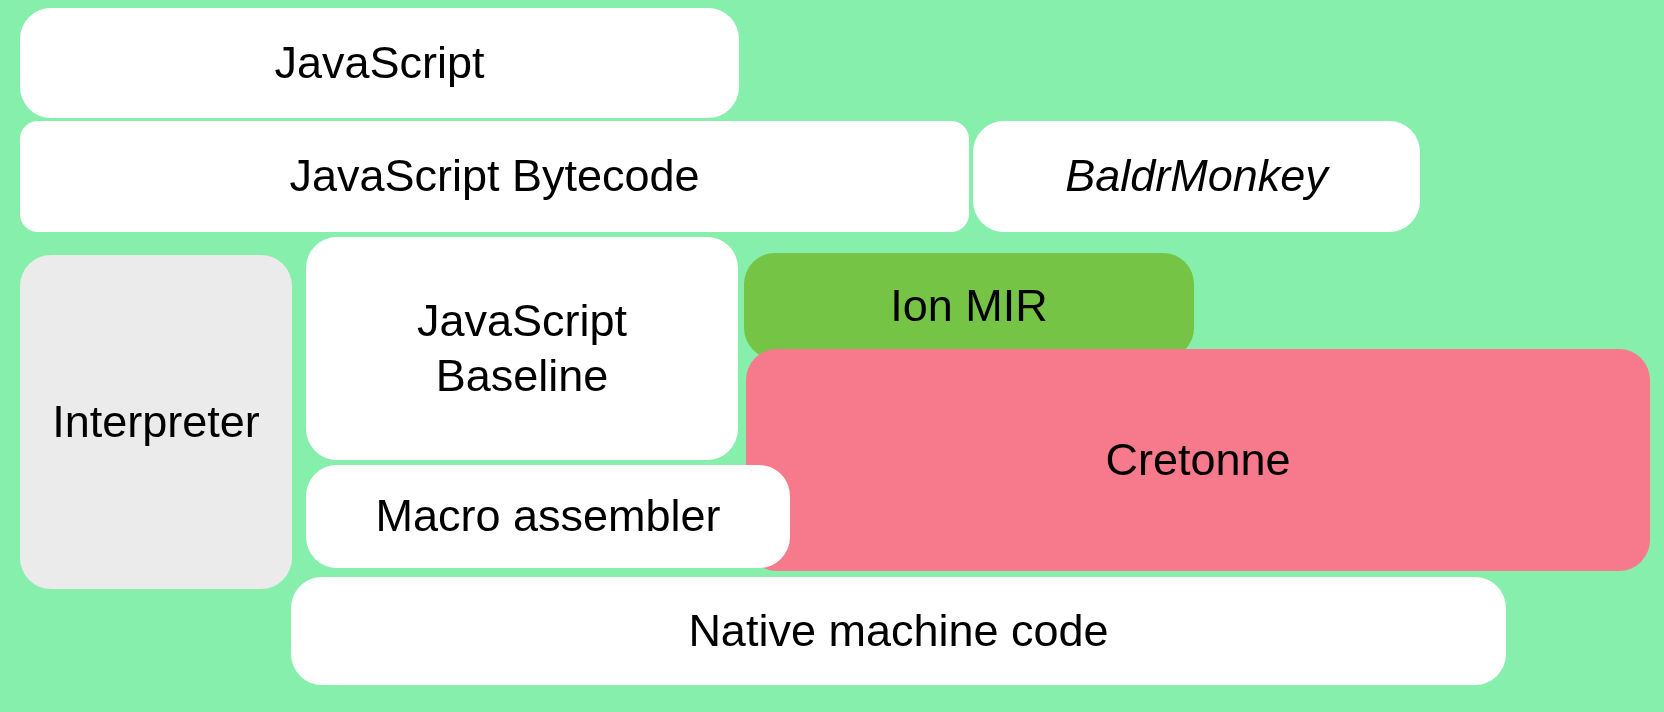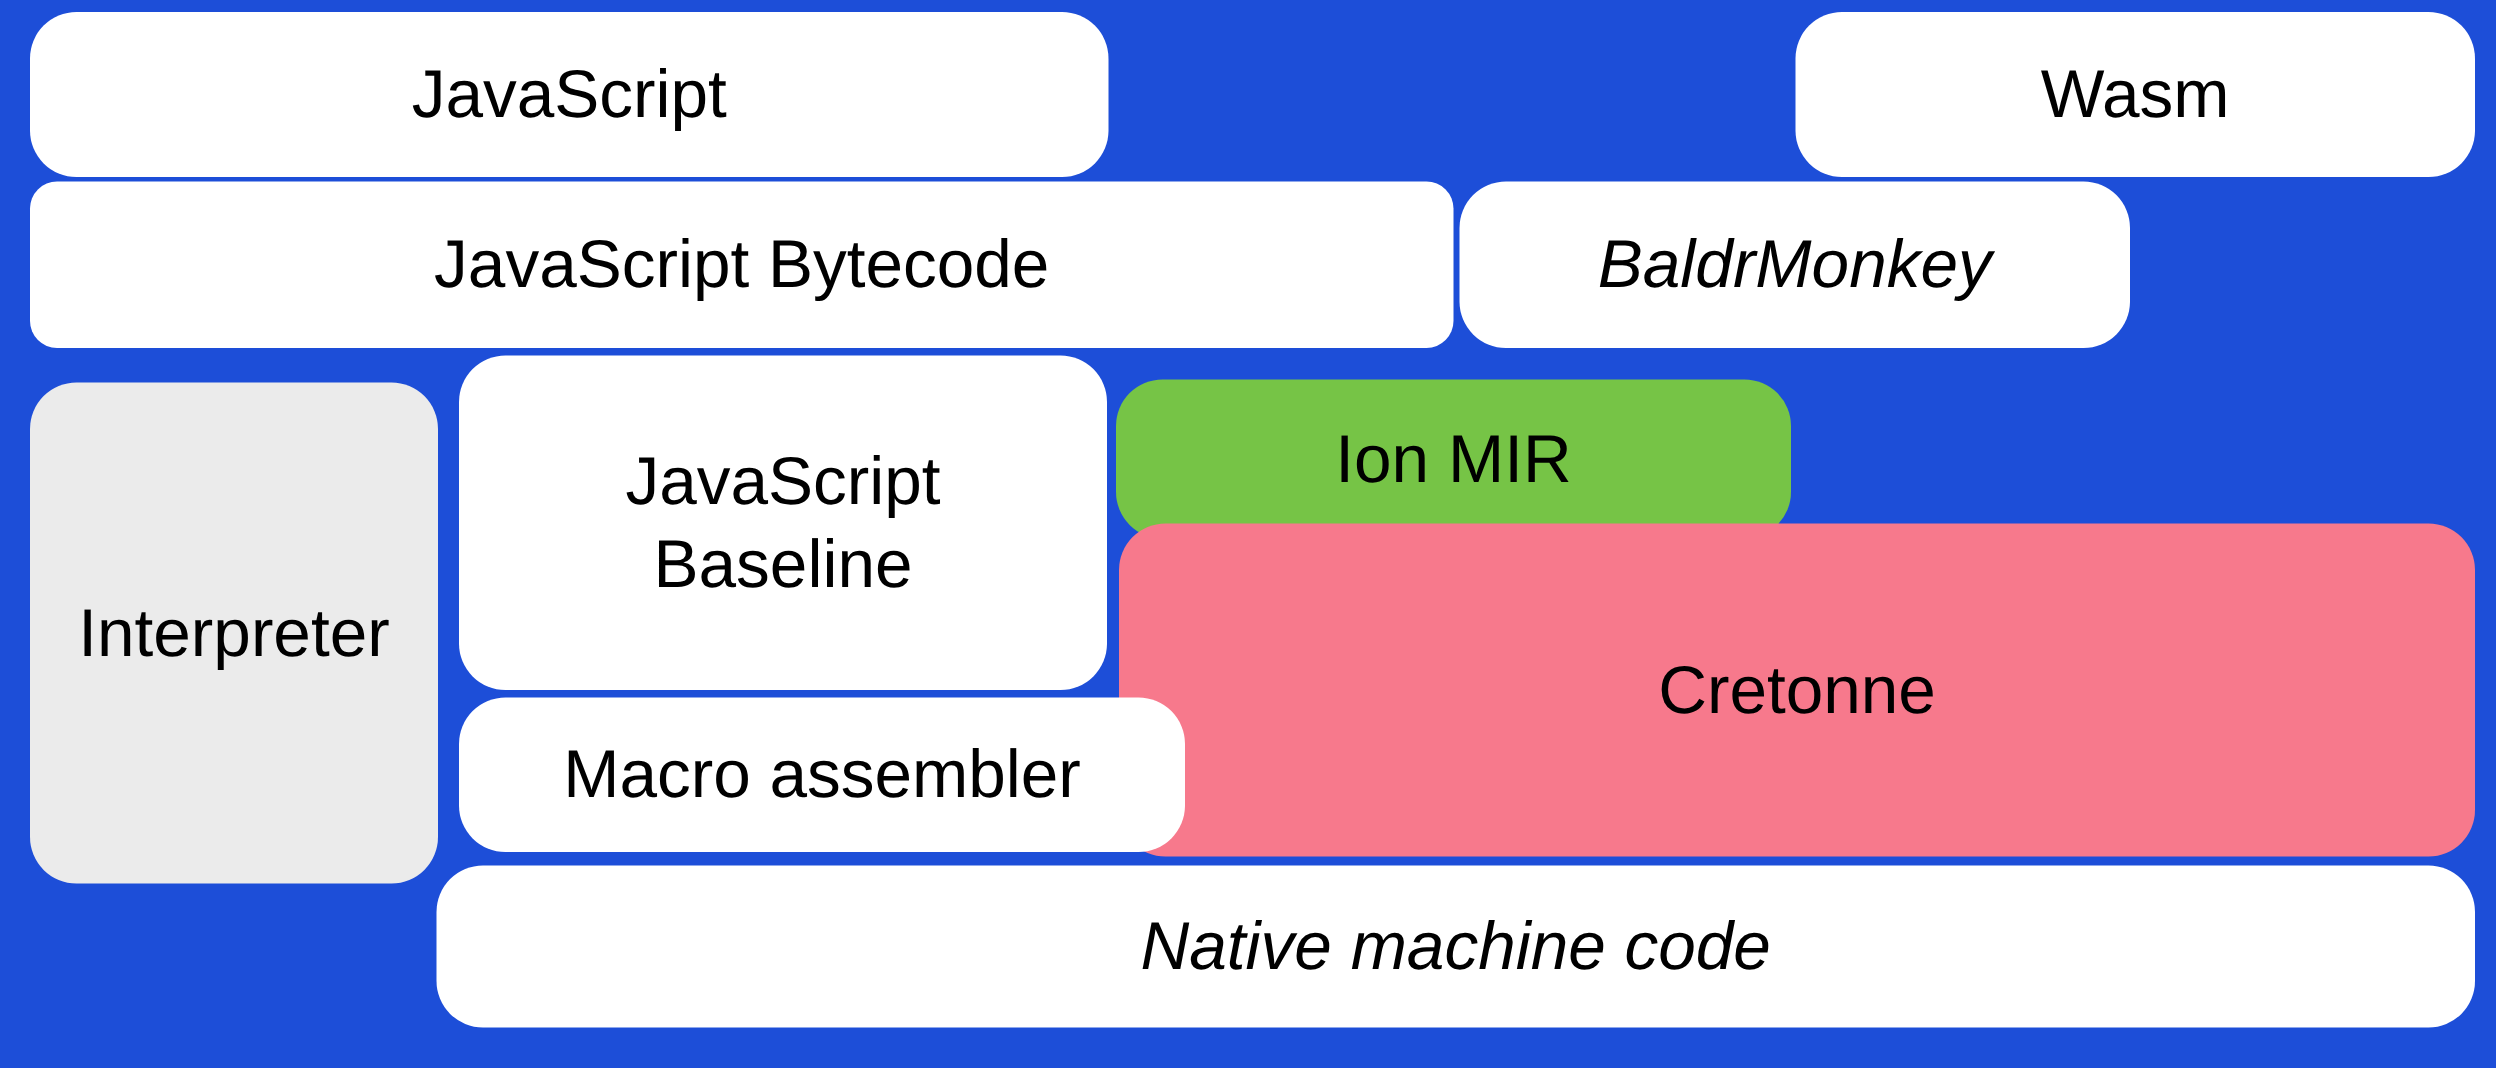--- a/index.html
+++ b/index.html
@@ -35,31 +35,30 @@
   
   .b-bytecode     { left: 20px;   top: 121px; width: 949px;  height: 111px; border-radius: 18px; }
   .b-baldrmonkey  { left: 973px;  top: 121px; width: 447px;  height: 111px; }
   
   .b-interpreter  { left: 20px;   top: 255px; width: 272px;  height: 334px; }
   .b-baseline     { left: 306px;  top: 237px; width: 432px;  height: 223px; }
   .b-ionmir       { left: 744px;  top: 237px; width: 450px;  height: 106px; }
   .b-cretonne     { left: 746px;  top: 349px; width: 904px;  height: 222px; }
   .b-macro        { left: 306px;  top: 465px; width: 484px;  height: 103px; }
   
-  .b-native       { left: 291px;  top: 577px; width: 1359px; height: 108px; font-style: italic; }
+  .b-native       { left: 291px;  top: 577px; width: 1215px; height: 108px; }
 </style>
 </head>
 <body>
 
-<div class="canvas" style="background: #1d4ed8;">
+<div class="canvas" style="background: #86efac;">
 
   <div class="box b-javascript" style="background: rgb(255, 255, 255);">JavaScript</div>
 
 
-  <div class="box b-wasm" style="background: rgb(255, 255, 255);">Wasm</div>
 
   <div class="box b-bytecode" style="background: rgb(255, 255, 255);">JavaScript Bytecode</div>
 
   <div class="box b-baldrmonkey" style="background: rgb(255, 255, 255); font-style: italic;">BaldrMonkey</div>
 
   <div class="box b-interpreter" style="background: rgb(235, 235, 235);">Interpreter</div>
 
   <div class="box b-baseline" style="background: rgb(255, 255, 255);">JavaScript
 Baseline</div>
 

